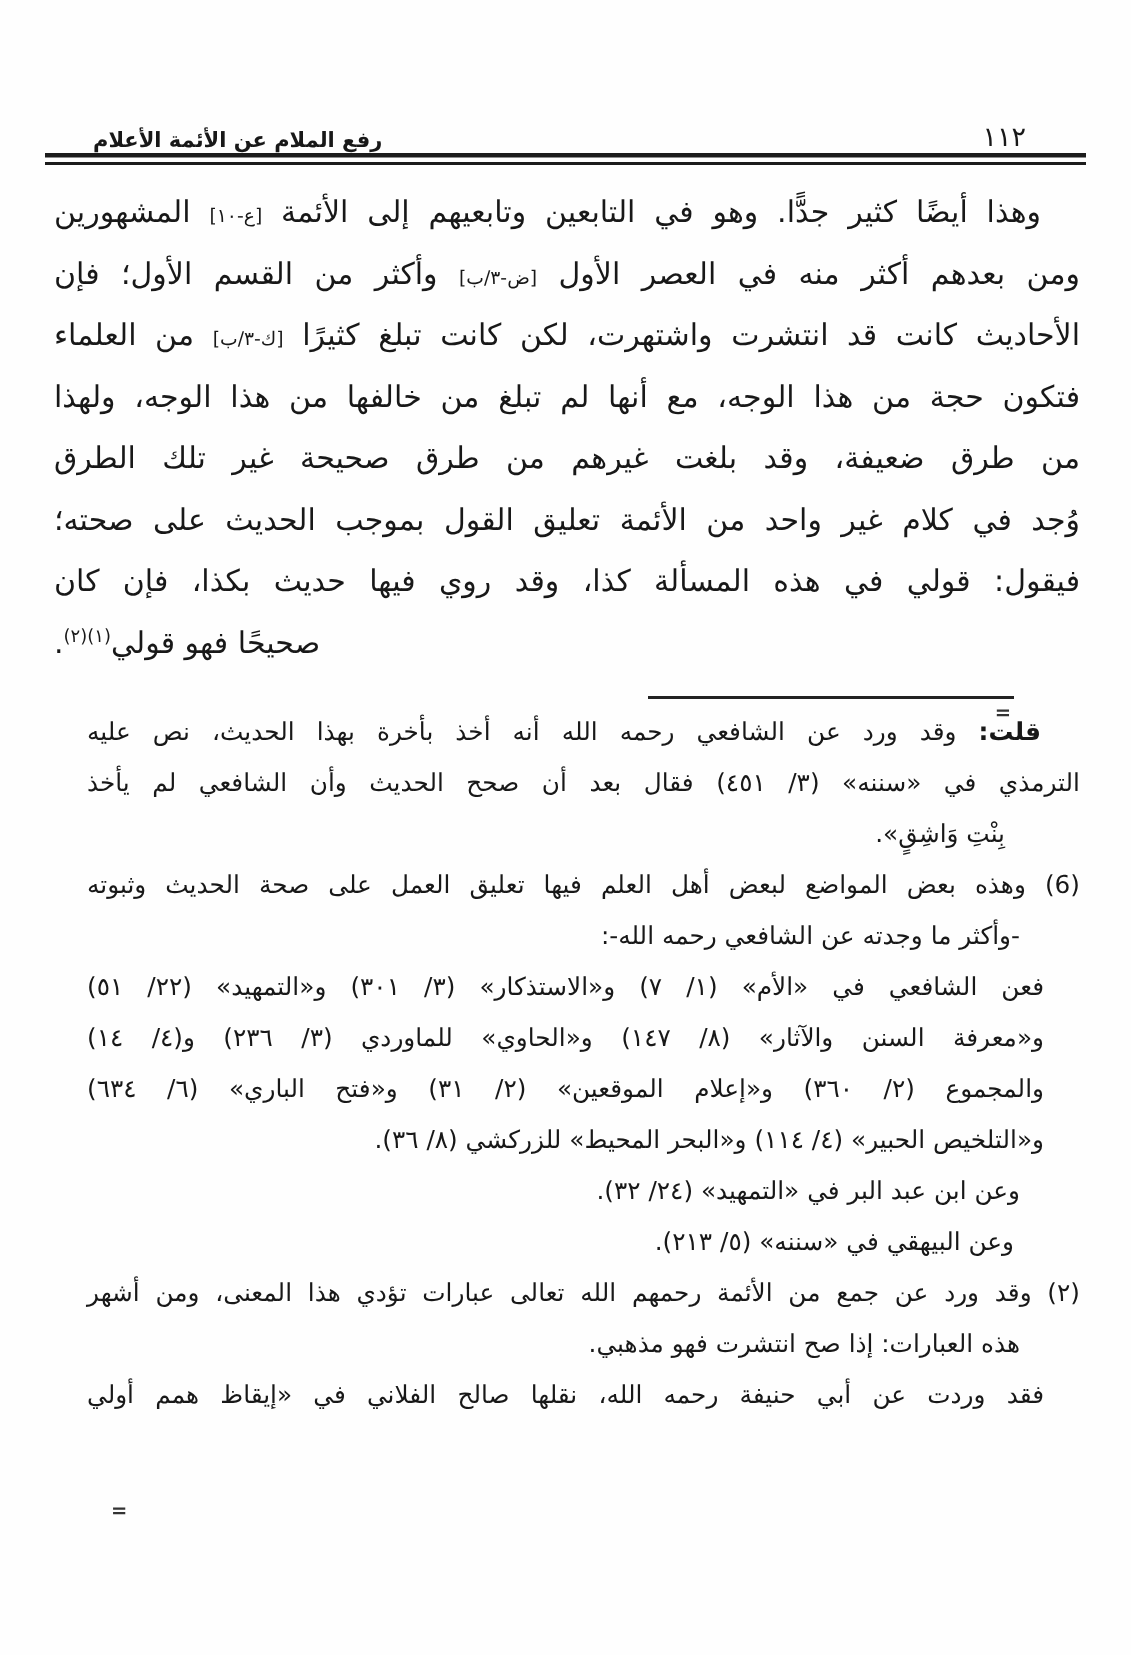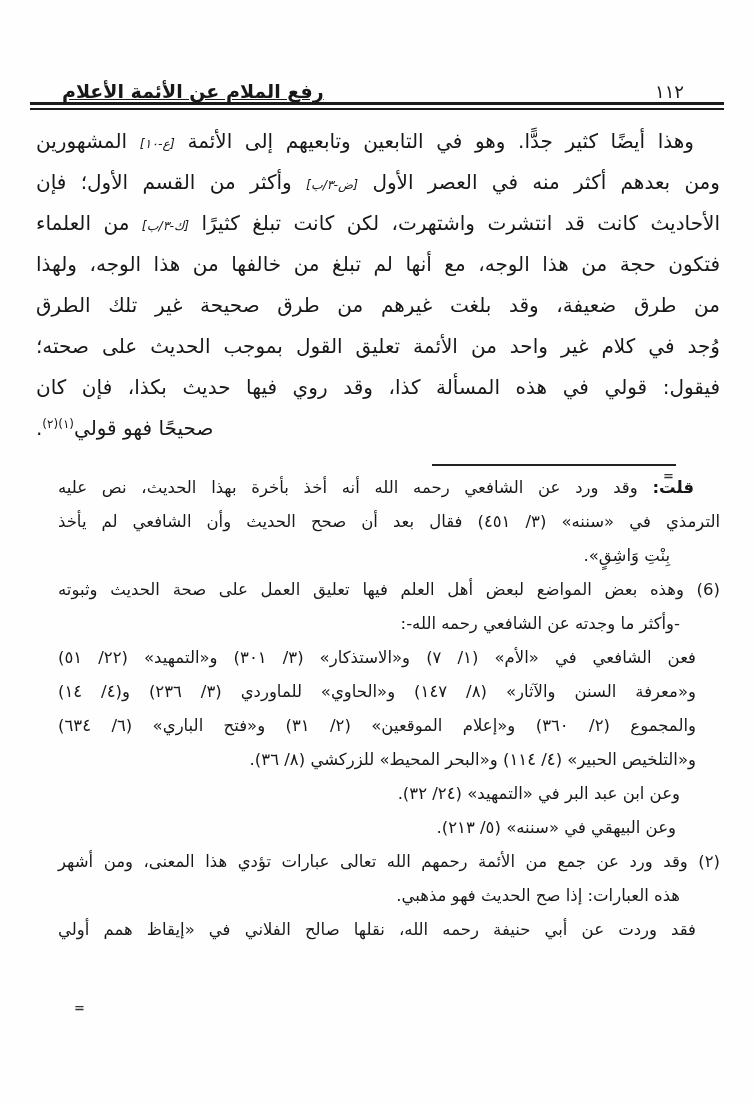--- a/index.html
+++ b/index.html
@@ -11,34 +11,34 @@
   .page{
     position:relative;width:754px;height:1103px;
     background:#fefefe;color:#181818;direction:rtl;
   }
   
   .header{
     position:absolute;top:70px;left:32px;right:34px;height:32px;
     display:flex;justify-content:space-between;align-items:flex-end;
   }
   .page-num{font-size:18px;margin-right:36px;letter-spacing:2px;}
-  .book-title{font-size:19px;font-weight:bold;margin-left:30px;text-decoration:underline;}
+  .book-title{font-size:14px;font-weight:bold;margin-left:30px;}
   .rule{
     position:absolute;top:102px;left:30px;right:30px;height:3px;
     border-top:3px solid #1c1c1c;border-bottom:2px solid #1c1c1c;
   }
   
   .main{
     position:absolute;top:121px;right:34px;left:36px;
     font-size:20px;line-height:41px;font-weight:500;
   }
   .ml{height:41px;text-align:justify;text-align-last:justify;}
   .ml.left{text-align:left;text-align-last:left;}
   .ind26{padding-right:26px;}
-  .br{font-size:12.5px;font-style:italic;}
+  .br{font-size:12.5px;}
   sup.fnref{font-size:12px;line-height:0;vertical-align:7px;letter-spacing:1px;}
   
   .fn-sep{position:absolute;top:464px;right:78px;width:244px;border-top:2px solid #222;}
   .cont-mark{position:absolute;font-size:13px;font-weight:bold;color:#333;}
   .cont-top{top:468px;right:80px;}
   .cont-bottom{top:1000px;left:74px;}
   
   .footnotes{
     position:absolute;top:471px;right:34px;left:58px;
     font-size:16.5px;line-height:34px;
@@ -87,19 +87,19 @@
     <div class="fl j">(6) وهذه بعض المواضع لبعض أهل العلم فيها تعليق العمل على صحة الحديث وثبوته</div>
     <div class="fl r pr40">-وأكثر ما وجدته عن الشافعي رحمه الله-:</div>
     <div class="fl j pr24">فعن الشافعي في «الأم» (١/ ٧) و«الاستذكار» (٣/ ٣٠١) و«التمهيد» (٢٢/ ٥١)</div>
     <div class="fl j pr24">و«معرفة السنن والآثار» (٨/ ١٤٧) و«الحاوي» للماوردي (٣/ ٢٣٦) و(٤/ ١٤)</div>
     <div class="fl j pr24">والمجموع (٢/ ٣٦٠) و«إعلام الموقعين» (٢/ ٣١) و«فتح الباري» (٦/ ٦٣٤)</div>
     <div class="fl r pr24">و«التلخيص الحبير» (٤/ ١١٤) و«البحر المحيط» للزركشي (٨/ ٣٦).</div>
     <div class="fl r pr40">وعن ابن عبد البر في «التمهيد» (٢٤/ ٣٢).</div>
     <div class="fl r pr44">وعن البيهقي في «سننه» (٥/ ٢١٣).</div>
 
     <div class="fl j">(٢) وقد ورد عن جمع من الأئمة رحمهم الله تعالى عبارات تؤدي هذا المعنى، ومن أشهر</div>
-    <div class="fl r pr40">هذه العبارات: إذا صح الحديث فهو مذهبي.</div>
+    <div class="fl r pr40">هذه العبارات: إذا صح انتشرت فهو مذهبي.</div>
     <div class="fl j pr24">فقد وردت عن أبي حنيفة رحمه الله، نقلها صالح الفلاني في «إيقاظ همم أولي</div>
   </div>
 
   <span class="cont-mark cont-bottom">=</span>
 
 </div>
 
 </body></html>

